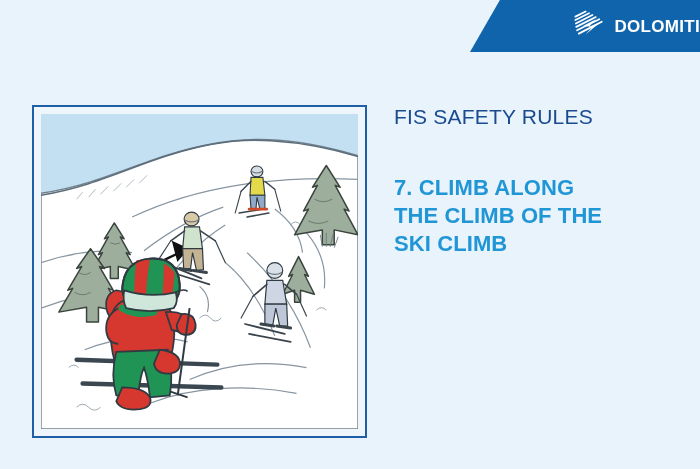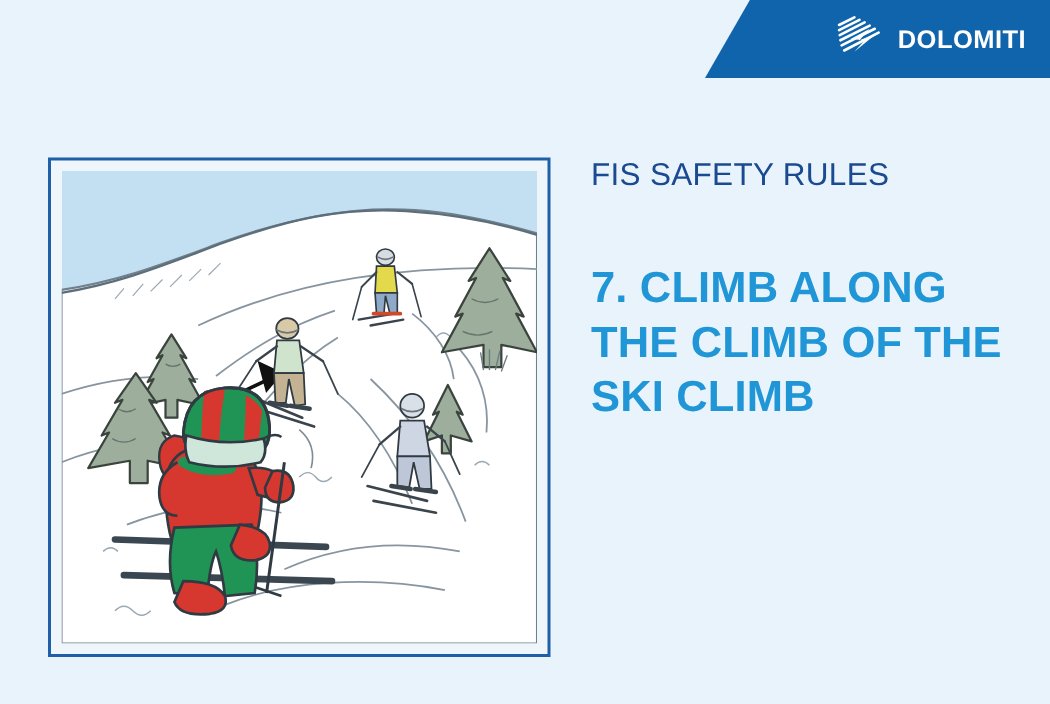--- a/index.html
+++ b/index.html
@@ -14,21 +14,21 @@
   .header-band{
     position:absolute;top:0;left:0;width:700px;height:52px;
     pointer-events:none;
   }
   .header-shape{
     position:absolute;top:0;right:0;height:52px;width:230px;
     background:#1064ab;
     clip-path:polygon(13% 0,100% 0,100% 100%,0% 100%);
   }
   .logo-wrap{
-    position:absolute;top:5px;right:16px;height:42px;
+    position:absolute;top:5px;right:0;height:42px;
     display:flex;align-items:center;gap:9px;justify-content:flex-end;
   }
   .logo-mark{width:34px;height:34px;display:block;}
   .logo-text{
     color:#ffffff;font-weight:bold;line-height:1.0;
     font-size:17px;letter-spacing:.3px;text-align:left;
   }
   .logo-text div{display:block;}
 
   
@@ -47,21 +47,21 @@
 
   
   .textcol{
     position:absolute;left:394px;top:105px;width:285px;
   }
   .kicker{
     color:#1a4a8f;font-weight:normal;font-size:21px;letter-spacing:.2px;
     margin:0 0 46px 0;line-height:1.1;
   }
   .headline{
-    color:#2096d6;font-weight:bold;font-size:29px;line-height:1.26;
+    color:#2096d6;font-weight:bold;font-size:22px;line-height:1.26;
     margin:0;letter-spacing:.1px;
   }
   .headline .hl-line{display:block;white-space:nowrap;}
 </style>
 </head>
 <body>
 
 <div class="header-band">
   <div class="header-shape"></div>
   <div class="logo-wrap">

